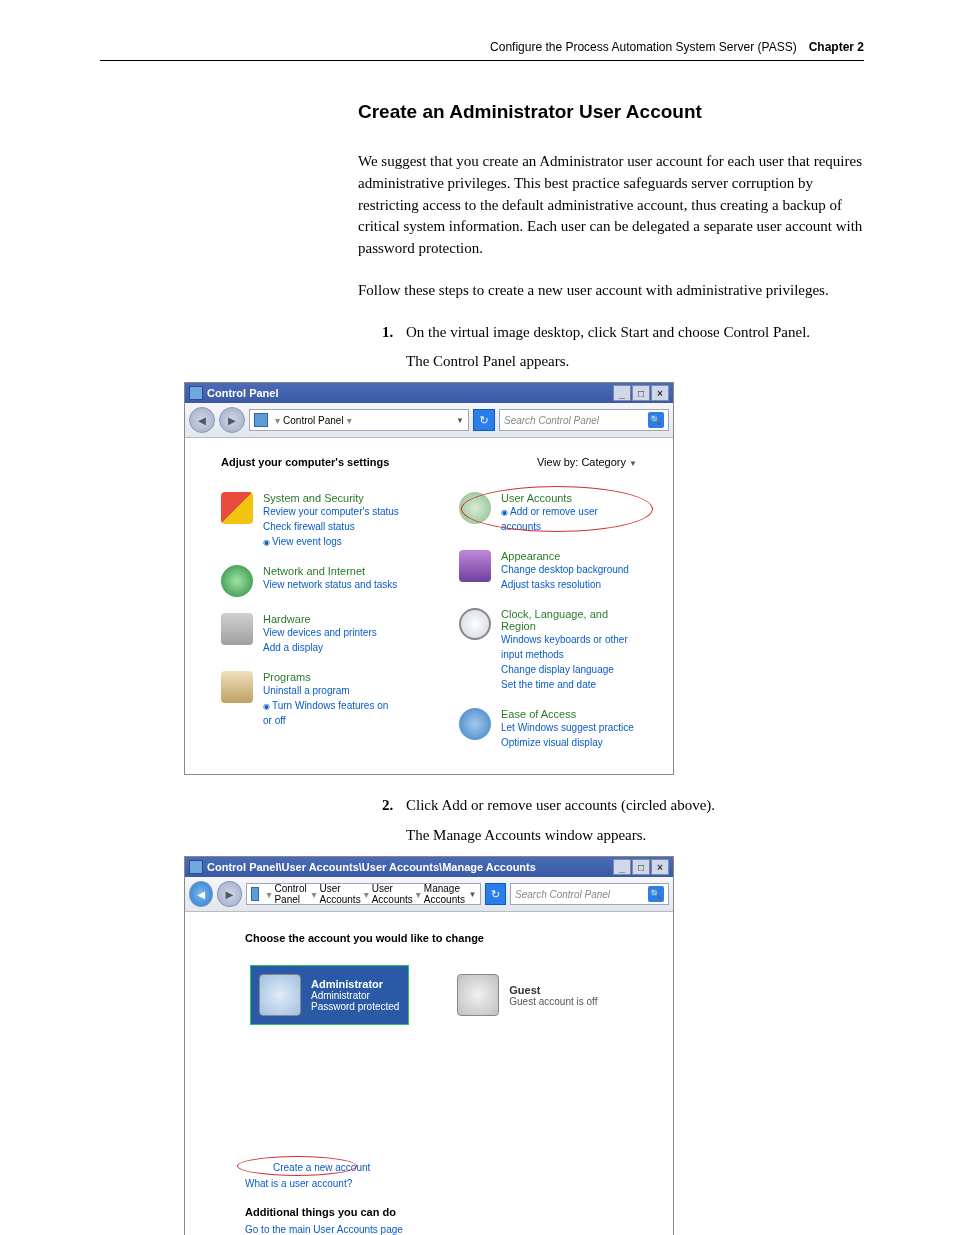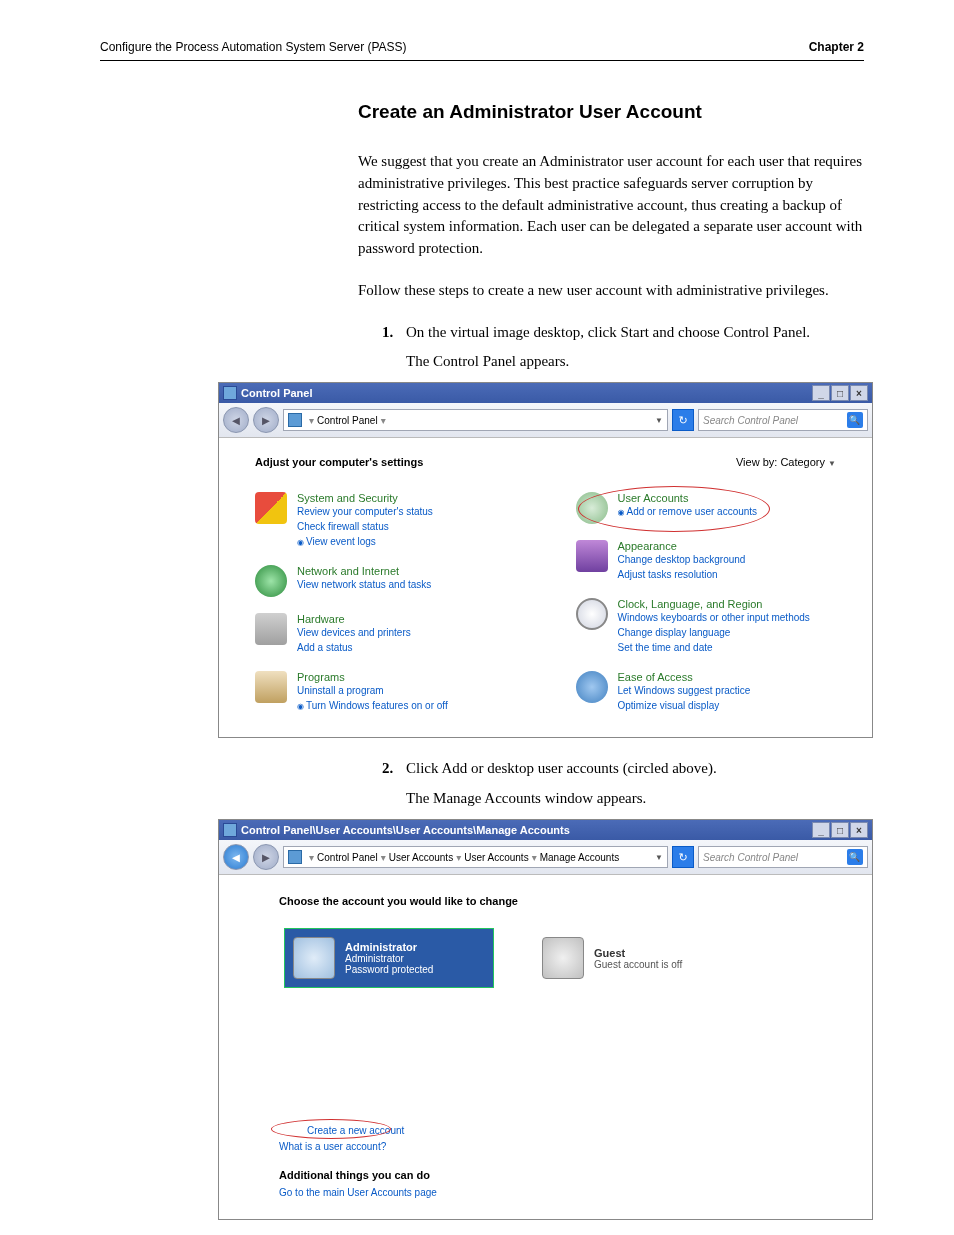--- a/index.html
+++ b/index.html
@@ -1,26 +1,26 @@
 <!DOCTYPE html>
 <html><head>
 <meta charset="utf-8">
 <style>
   * { box-sizing: border-box; margin: 0; padding: 0; }
   body { font-family: Georgia, 'Times New Roman', serif; color: #000; background: #fff; width: 954px; margin: 0 auto; padding: 40px 90px 40px 100px; }
-  .header-line { display: flex; justify-content: space-between; align-items: baseline; font-family: Arial, sans-serif; font-size: 12px; border-bottom: 1.5px solid #000; padding-bottom: 6px; margin-bottom: 40px; gap: 12px; }
+  .header-line { display: flex; justify-content: flex-end; align-items: baseline; font-family: Arial, sans-serif; font-size: 12px; border-bottom: 1.5px solid #000; padding-bottom: 6px; margin-bottom: 40px; gap: 12px; }
   .header-line .chap { font-weight: bold; }
   h2.section-title { font-family: Arial, sans-serif; font-weight: bold; font-size: 19px; margin-left: 258px; margin-bottom: 28px; }
   .body-text { margin-left: 258px; font-size: 15px; line-height: 1.45; margin-bottom: 20px; }
   .step-row { display: flex; margin-left: 282px; margin-bottom: 10px; font-size: 15px; line-height: 1.45; }
   .step-num { font-weight: bold; width: 24px; }
   .step-indent { margin-left: 306px; font-size: 15px; margin-bottom: 12px; }
 
   
-  .window { margin-left: 118px; width: 655px; background: #fff; border: 1px solid #888; font-family: 'Segoe UI', Tahoma, Arial, sans-serif; font-size: 11px; margin-bottom: 20px; }
+  .window { margin-left: 84px; width: 490px; background: #fff; border: 1px solid #888; font-family: 'Segoe UI', Tahoma, Arial, sans-serif; font-size: 11px; margin-bottom: 20px; }
   .titlebar { background: linear-gradient(#4b6bb7,#3a5aa6); color: #fff; display: flex; align-items: center; padding: 2px 4px; font-size: 11px; font-weight: bold; }
   .titlebar .ico { width: 14px; height: 14px; background: #6fa8dc; border: 1px solid #2a4a96; margin-right: 4px; }
   .titlebar .winbtns { margin-left: auto; display: flex; }
   .titlebar .winbtns span { width: 18px; height: 16px; background: #d0d7e8; color: #333; display: flex; align-items: center; justify-content: center; border: 1px solid #7a8ab0; margin-left: 1px; font-size: 10px; }
   .addrbar { display: flex; align-items: center; padding: 4px; gap: 4px; background: linear-gradient(#f4f6fa,#e2e6ef); border-bottom: 1px solid #bbb; }
   .navbtn { width: 26px; height: 26px; border-radius: 50%; background: radial-gradient(#cfd6e6,#a0acc8); border: 1px solid #8a96b0; display: flex; align-items: center; justify-content: center; color: #556; font-size: 13px; }
   .breadcrumb { flex: 1; display: flex; align-items: center; background: #fff; border: 1px solid #a0a6b4; padding: 2px 4px; height: 22px; font-size: 10px; }
   .bc-icon { width: 14px; height: 14px; background: #5c9bd5; border: 1px solid #2a6aa6; margin-right: 4px; }
   .bc-sep { color: #888; margin: 0 3px; }
   .refresh { width: 22px; height: 22px; background: #2b7de9; display: flex; align-items: center; justify-content: center; color: #fff; border: 1px solid #0a5bc7; }
@@ -133,21 +133,21 @@
             <div>
               <div class="cp-title">Network and Internet</div>
               <span class="cp-link">View network status and tasks</span>
             </div>
           </div>
           <div class="cp-item">
             <div class="cp-icon hw"></div>
             <div>
               <div class="cp-title">Hardware</div>
               <span class="cp-link">View devices and printers</span>
-              <span class="cp-link">Add a status</span>
+              <span class="cp-link">Add a display</span>
             </div>
           </div>
           <div class="cp-item">
             <div class="cp-icon prog"></div>
             <div>
               <div class="cp-title">Programs</div>
               <span class="cp-link">Uninstall a program</span>
               <span class="cp-link icon">Turn Windows features on or off</span>
             </div>
           </div>
@@ -185,21 +185,21 @@
               <span class="cp-link">Optimize visual display</span>
             </div>
           </div>
         </div>
     </div>
   </div>
 </div>
 
 <div class="step-row">
   <span class="step-num">2.</span>
-  <span>Click Add or desktop user accounts (circled above).</span>
+  <span>Click Add or remove user accounts (circled above).</span>
 </div>
 <p class="step-indent">The Manage Accounts window appears.</p>
 
 <div class="window">
   <div class="titlebar">
     <span class="ico"></span>
     <span>Control Panel\User Accounts\User Accounts\Manage Accounts</span>
     <div class="winbtns">
       <span>_</span>
       <span>□</span>

